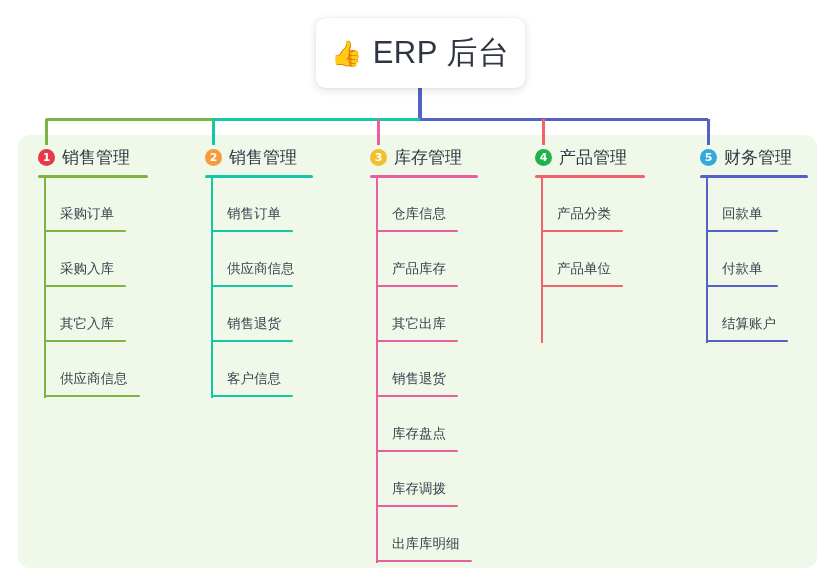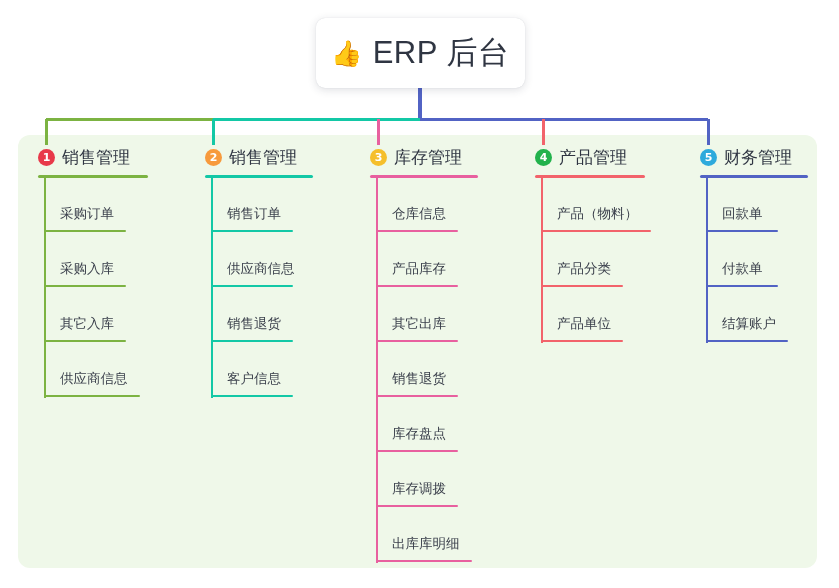--- a/index.html
+++ b/index.html
@@ -197,24 +197,20 @@
       </div>
       <div class="column" style="left: 535px; width: 110px;">
         <div class="col-head">
           <span class="badge" style="background: rgb(34, 178, 76);">4</span>
           <span class="head-label">产品管理</span>
         </div>
         <div class="head-rule" style="background: rgb(242, 99, 107); width: 110px;"></div>
         <div class="children" style="height: 165px;">
           <div class="spine" style="background: rgb(242, 99, 107); height: 165px;"></div>
           <div class="child">
-            <span class="child-label">产品（物料）</span>
-            <div class="child-rule" style="background: rgb(242, 99, 107); width: 110px;"></div>
-          </div>
-          <div class="child">
             <span class="child-label">产品分类</span>
             <div class="child-rule" style="background: rgb(242, 99, 107); width: 82px;"></div>
           </div>
           <div class="child">
             <span class="child-label">产品单位</span>
             <div class="child-rule" style="background: rgb(242, 99, 107); width: 82px;"></div>
           </div>
         </div>
       </div>
       <div class="column" style="left: 700px; width: 108px;">

